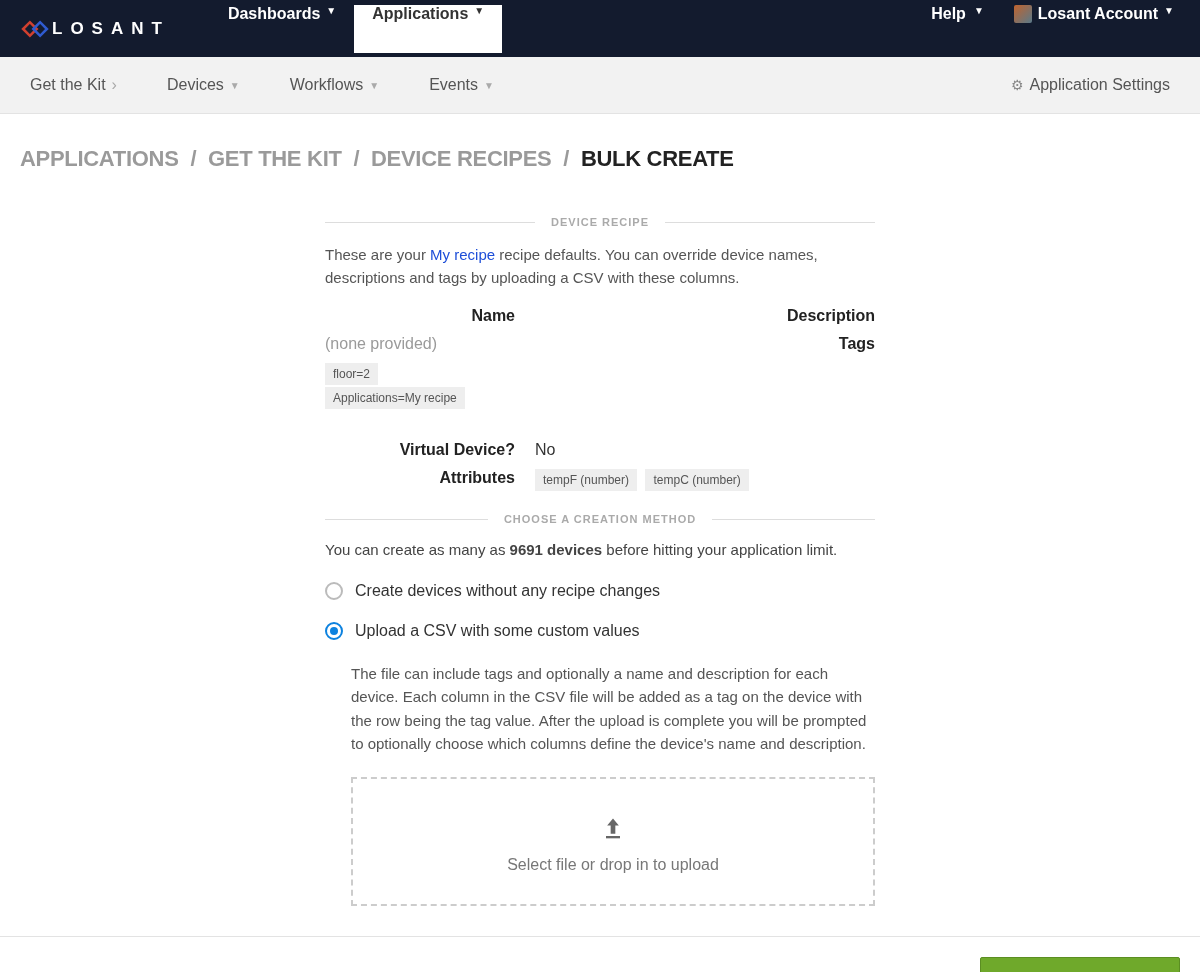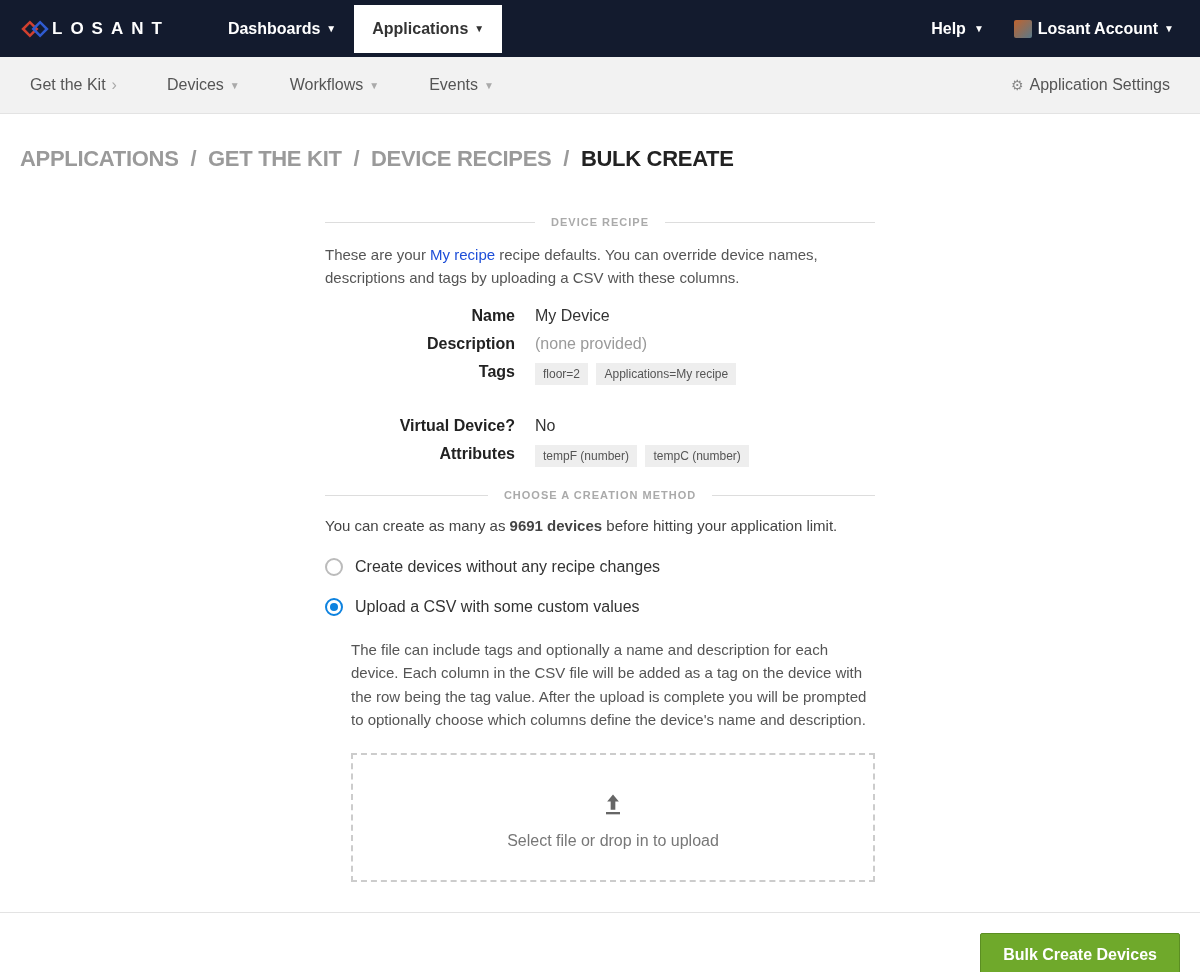--- a/index.html
+++ b/index.html
@@ -3,21 +3,21 @@
 <meta charset="utf-8">
 <style>
 * { box-sizing: border-box; margin: 0; padding: 0; }
 body { font-family: -apple-system, BlinkMacSystemFont, "Segoe UI", Helvetica, Arial, sans-serif; font-size: 14px; color: #333; background: #fff; }
 
 
 .topnav { background: #131b2e; color: #fff; height: 57px; display: flex; align-items: center; padding: 0 18px; }
 .logo { display: flex; align-items: center; margin-right: 40px; }
 .logo svg { width: 34px; height: 34px; }
 .logo-text { font-size: 17px; font-weight: 700; letter-spacing: 8px; color: #fff; }
-.topnav-item { color: #fff; font-size: 16px; font-weight: 600; padding: 0 18px; height: 48px; display: flex; align-items: center; gap: 6px; cursor: pointer; }
+.topnav-item { color: #fff; font-size: 16px; font-weight: 600; padding: 0 18px; height: 48px; display: flex; align-items: flex-start; gap: 6px; cursor: pointer; }
 .topnav-item.active { background: #fff; color: #333; }
 .topnav-spacer { flex: 1; }
 .caret { font-size: 10px; }
 .avatar-img { width: 18px; height: 18px; background: linear-gradient(135deg,#c0632e,#5a7a8a); border-radius: 2px; }
 
 
 .subnav { background: #f2f2f2; border-bottom: 1px solid #e3e3e3; height: 57px; display: flex; align-items: center; padding: 0 20px; gap: 30px; color: #555; }
 .subnav-item { font-size: 16px; font-weight: 500; color: #555; display: flex; align-items: center; gap: 6px; cursor: pointer; padding: 6px 10px; }
 .subnav-spacer { flex: 1; }
 .gear-icon { font-size: 14px; color: #888; }
@@ -134,21 +134,20 @@
   <div class="section-divider">
     <span>Device Recipe</span>
   </div>
 
   <p class="intro-text">
     <span>These are your </span><a href="#">My recipe</a><span> recipe defaults. You can override device names, descriptions and tags by uploading a CSV with these columns.</span>
   </p>
 
   <div class="recipe-grid">
     <div class="recipe-label">Name</div>
-    <div class="recipe-value">My Device</div>
 
     <div class="recipe-label">Description</div>
     <div class="recipe-value muted">(none provided)</div>
 
     <div class="recipe-label">Tags</div>
     <div class="recipe-value">
       <span class="pill">floor=2</span>
       <span class="pill">Applications=My recipe</span>
     </div>
 

